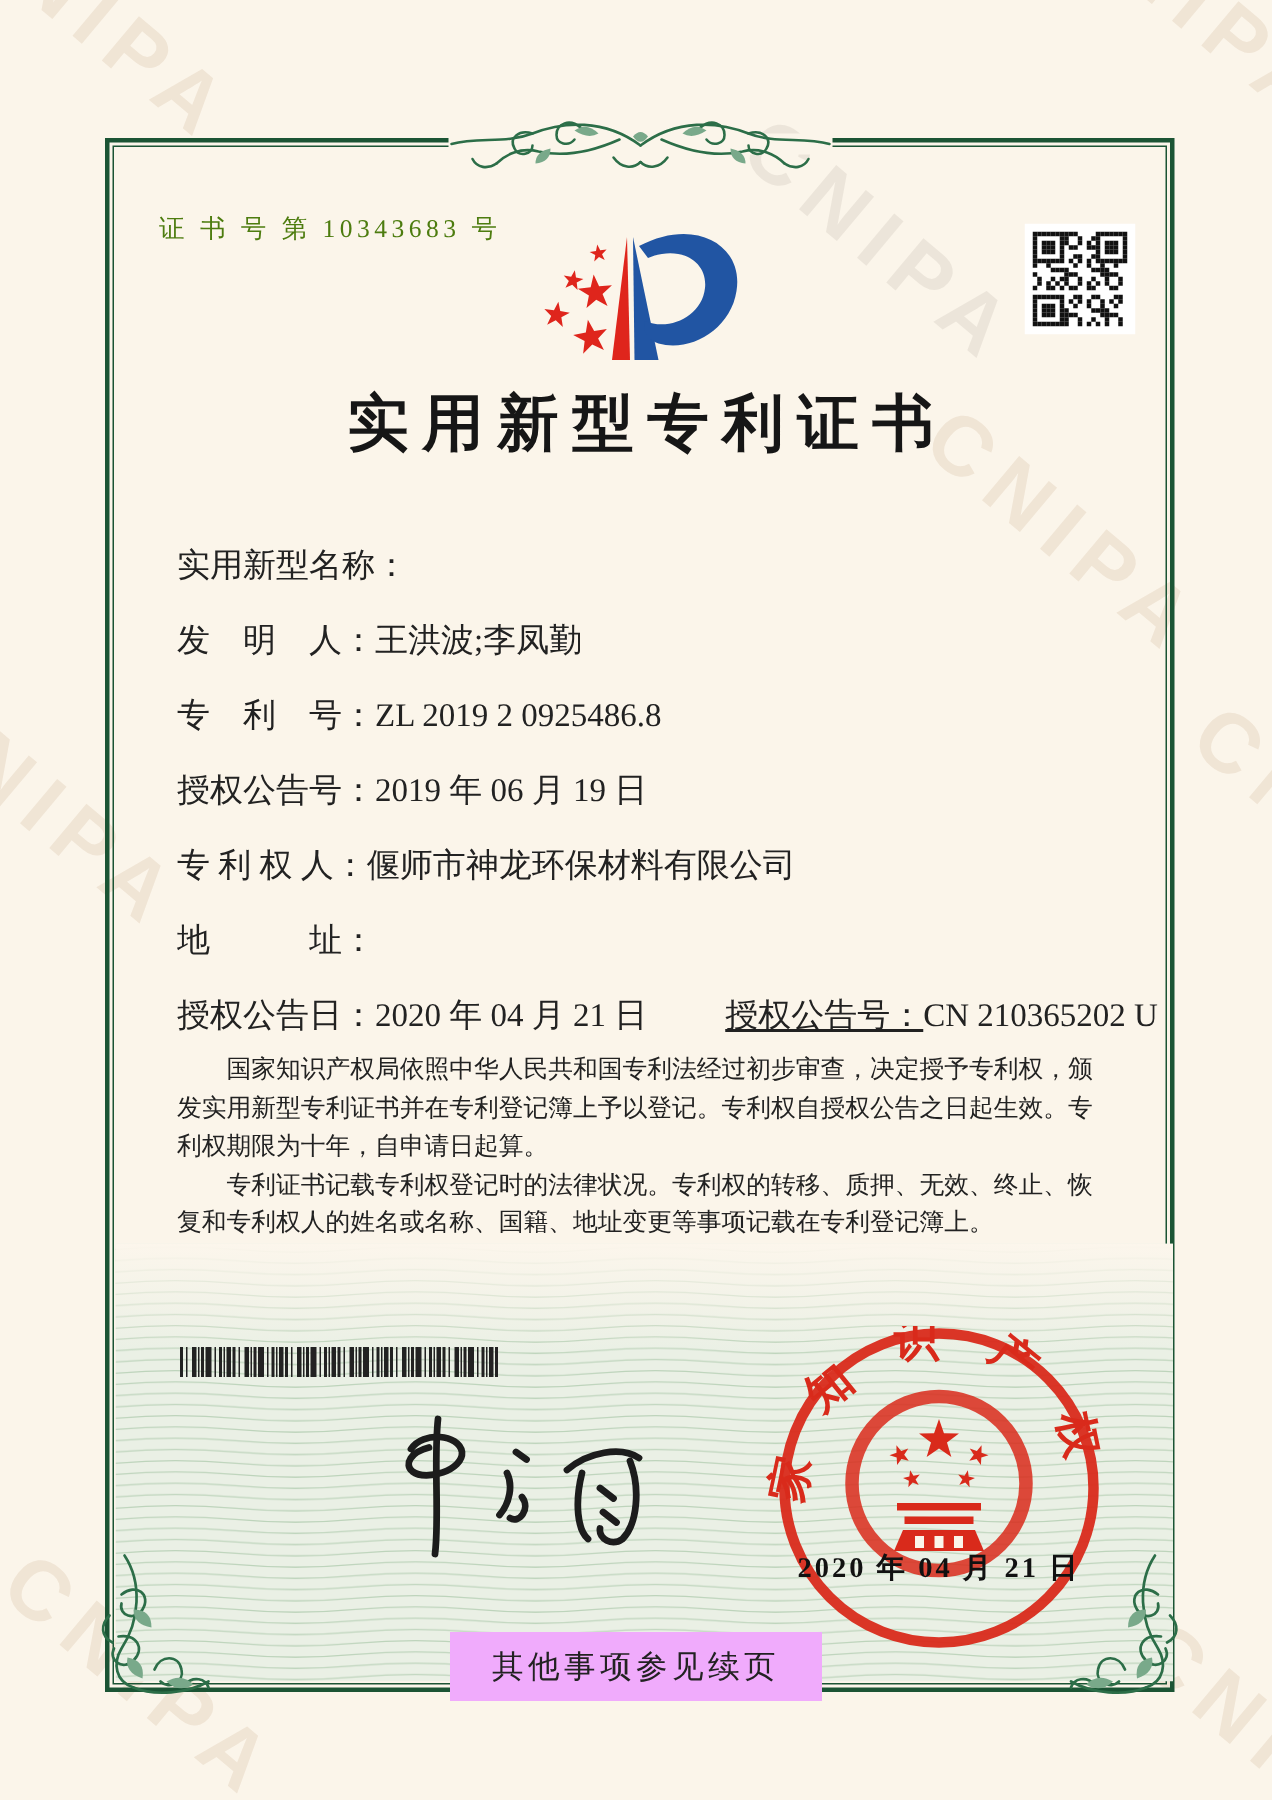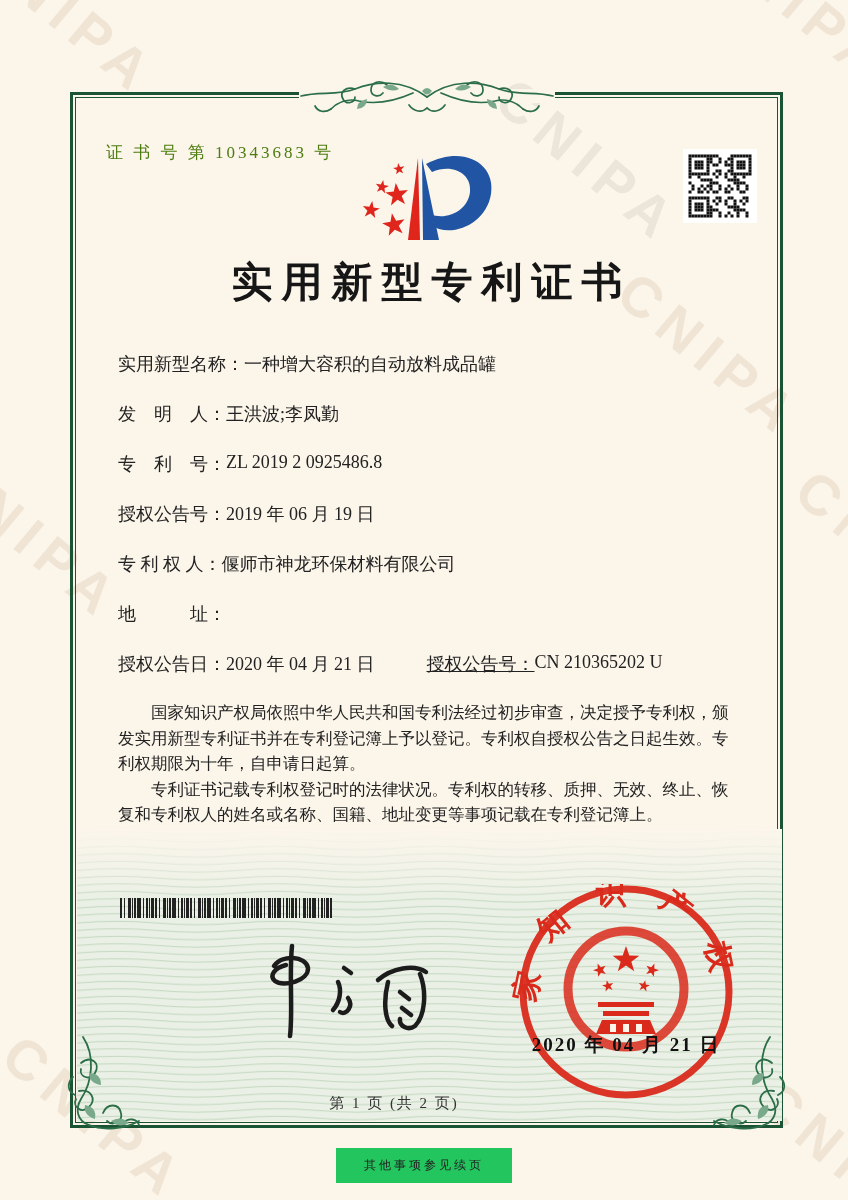--- a/index.html
+++ b/index.html
@@ -34,21 +34,21 @@
     font-size:17px; letter-spacing:3px; color:#4d7c0f;
   }
   .logo { position:absolute; left:352px; top:136px; }
   .qr { position:absolute; left:683px; top:149px; }
   .title {
     position:absolute; left:70px; top:255px; width:713px;
     text-align:center; font-size:41px; font-weight:bold;
     letter-spacing:9px; color:#161616;padding-left:10px;
   }
   .fields { position:absolute; left:118px; top:352px; width:620px; }
-  .frow { display:flex; align-items:flex-start; height:50px; font-size:18px; }
+  .frow { display:flex; align-items:center; height:50px; font-size:22px; }
   .frow .lbl { white-space:pre; color:#222; }
   .frow .val { white-space:pre; color:#222; }
   .frow .pair2 { margin-left:52px;text-decoration:underline; }
   .body-text {
     position:absolute; left:118px; top:700px; width:618px;
     font-size:16.5px; line-height:25.5px; color:#222;
   }
   .body-text p { text-indent:2em; }
   .barcode { position:absolute; left:120px; top:898px; }
   .director { position:absolute; left:124px; top:964px; font-size:18px; letter-spacing:4px; color:#222; }
@@ -57,22 +57,22 @@
   .seal { position:absolute; left:506px; top:884px; }
   .seal-date {
     position:absolute; left:506px; top:1032px; width:240px; text-align:center;
     font-size:19px; letter-spacing:2px; color:#111; font-weight:bold;
   }
   .pageinfo {
     position:absolute; left:70px; top:1094px; width:648px; text-align:center;
     font-size:15px; color:#333; letter-spacing:2px;
   }
   .contnote {
-    position:absolute; left:50%; top:1148px; transform:translateX(-50%);
-    background:#22c55e; padding:9px 28px; font-size:12px;
+    position:absolute; left:50%; top:1088px; transform:translateX(-50%);
+    background:#f0abfc; padding:9px 28px; font-size:21px;
     letter-spacing:3px; color:#222;
   }
   
   .orn-top { position:absolute; left:50%; top:-24px; transform:translateX(-50%); }
   .orn-bl { position:absolute; left:-14px; bottom:-12px; }
   .orn-br { position:absolute; right:-14px; bottom:-12px; transform:scaleX(-1); }
 </style>
 </head>
 <body>
 
@@ -387,21 +387,20 @@
         <rect x="48" y="60" width="3" height="3"></rect>
         <rect x="57" y="60" width="3" height="3"></rect>
       </g>
   </svg>
 
   <div class="title">实用新型专利证书</div>
 
   <div class="fields">
     <div class="frow">
       <span class="lbl">实用新型名称：</span>
-        <span class="val">一种增大容积的自动放料成品罐</span>
     </div>
     <div class="frow">
       <span class="lbl">发　明　人：</span>
         <span class="val">王洪波;李凤勤</span>
     </div>
     <div class="frow">
       <span class="lbl">专　利　号：</span>
         <span class="val">ZL 2019 2 0925486.8</span>
     </div>
     <div class="frow">

